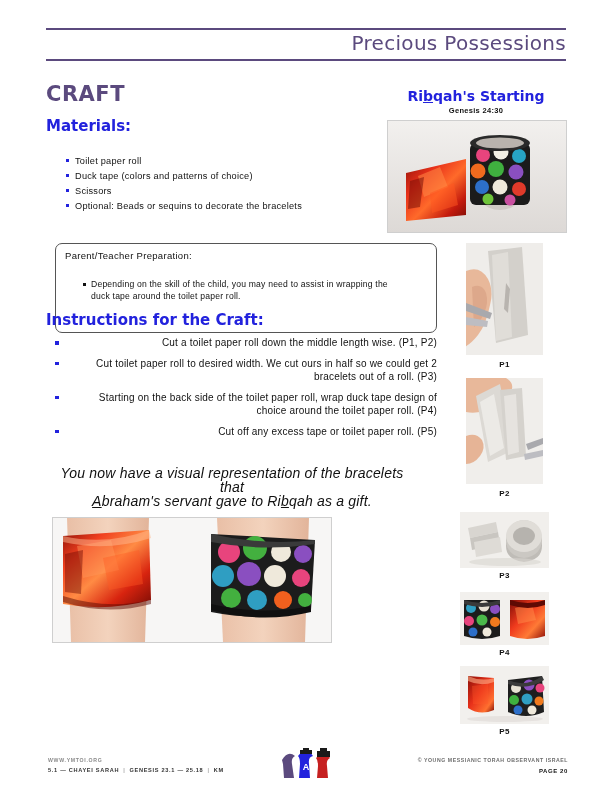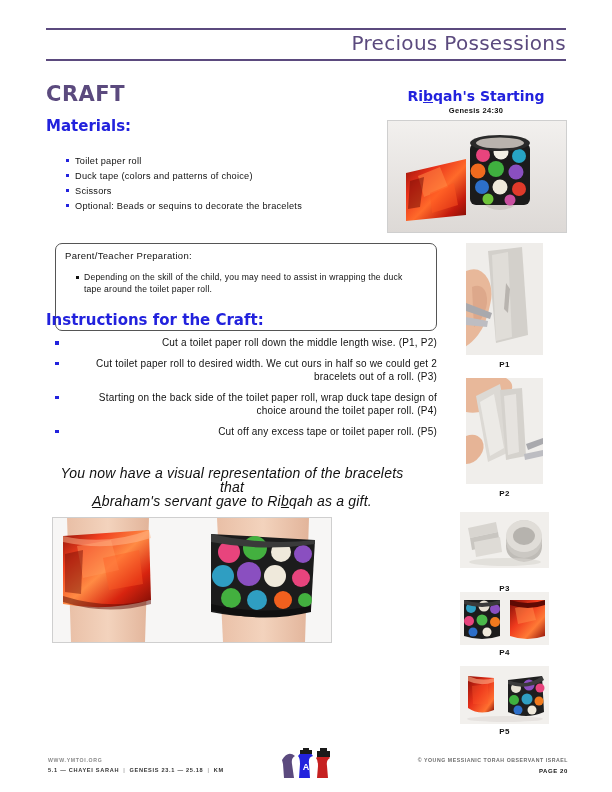--- a/index.html
+++ b/index.html
@@ -91,31 +91,31 @@
 
   
   #prep-box {
     position: absolute;
     left: 55px;
     top: 243px;
     width: 382px;
     box-sizing: border-box;
     border: 1px solid #555;
     border-radius: 7px;
-    padding: 6px 9px 24px 9px;
+    padding: 6px 9px 12px 9px;
     background: #fff;
   }
   #prep-title {
     font-size: 9.5px;
     letter-spacing: 0.3px;
     margin-bottom: 3px;
     color: #111;
   }
   #prep-list {
-    margin: 11px;
+    margin: 18px;
     padding: 0;
     list-style: none;
   }
   #prep-list li {
     font-size: 8.6px;
     line-height: 11.5px;
     position: relative;
     padding-left: 8px;
     letter-spacing: 0.2px;
   }
@@ -368,21 +368,21 @@
     <path d="M14 30 L40 25 L42 40 L16 45 Z" fill="#dedbd6"></path>
     <g>
       <ellipse cx="64" cy="28" rx="18" ry="20" fill="#cbc8c3"></ellipse>
       <ellipse cx="64" cy="24" rx="18" ry="16" fill="#e0ddd8"></ellipse>
       <ellipse cx="64" cy="24" rx="11" ry="9" fill="#b6b3ae"></ellipse>
       <path d="M46 26 q0 18 18 20 q18 -2 18 -20 L82 34 q0 14 -18 16 q-18 -2 -18 -16 Z" fill="#bfbcb7"></path>
     </g>
     <ellipse cx="45" cy="50" rx="36" ry="4" fill="#d8d5d0" opacity="0.6"></ellipse>
   </svg>
 </div>
-<div class="caption" style="left:460px; top:571px; width:89px;margin-top:13px;">P3</div>
+<div class="caption" style="left:460px; top:571px; width:89px;">P3</div>
 
 <div class="photo" id="photo-p4">
   <svg class="scene" viewBox="0 0 89 53" preserveAspectRatio="none">
     <defs>
       <linearGradient id="rf4" x1="0" y1="0" x2="1" y2="1">
         <stop offset="0" stop-color="#7e0c06"></stop>
           <stop offset="0.4" stop-color="#ef3a1d"></stop>
         <stop offset="0.7" stop-color="#ff7a36"></stop>
           <stop offset="1" stop-color="#8f1008"></stop>
       </linearGradient>

